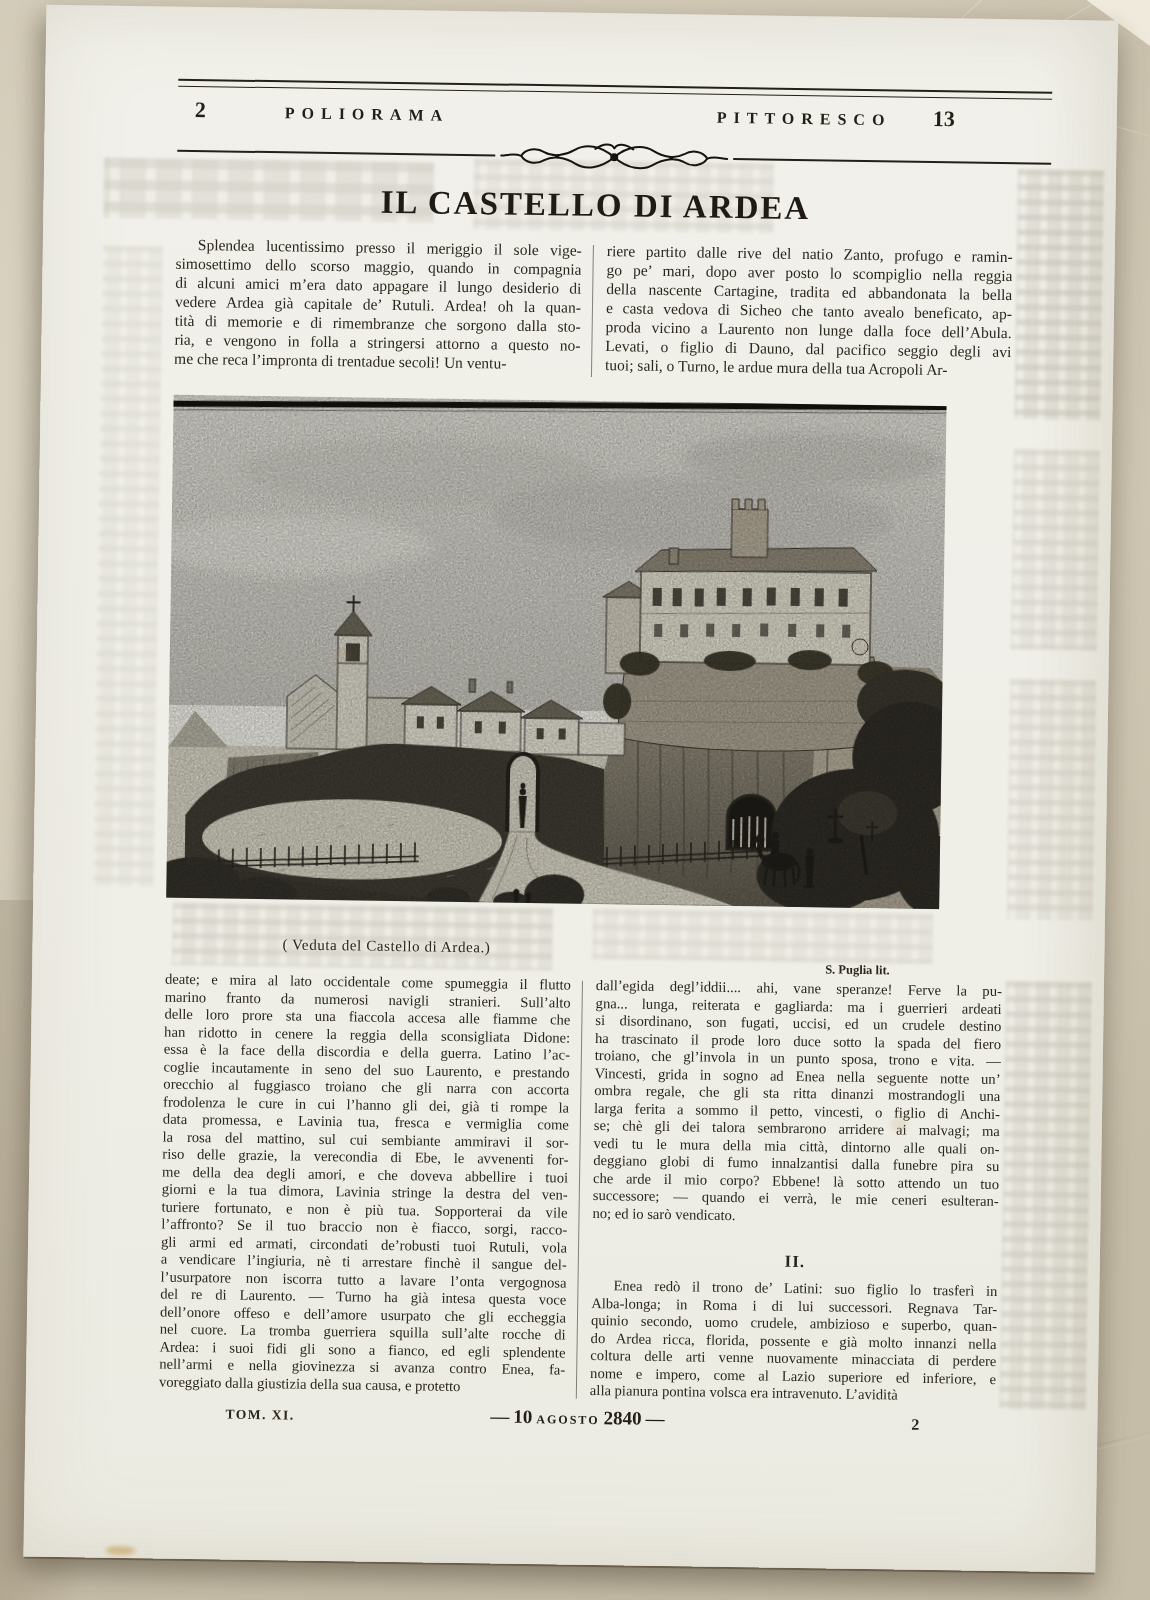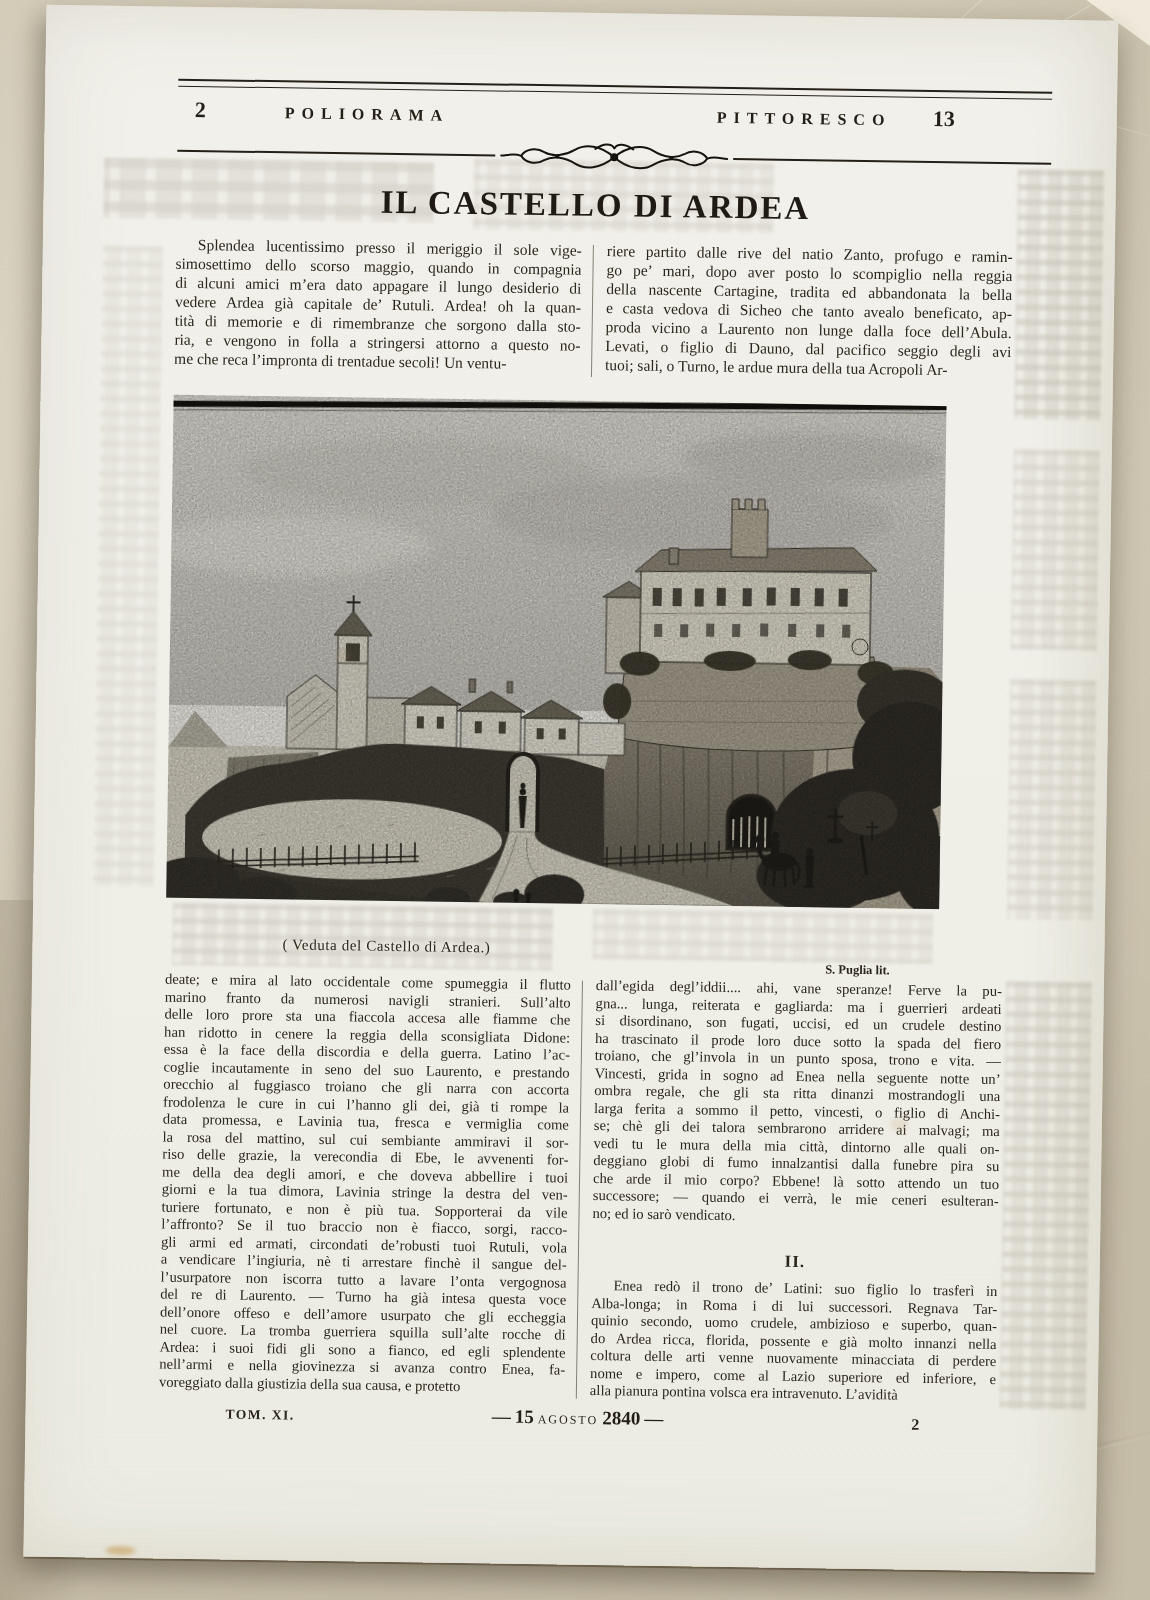--- a/index.html
+++ b/index.html
@@ -61,21 +61,21 @@
   .section-head{position:absolute;left:564px;width:406px;text-align:center;
     font-size:17px;font-weight:bold;color:#2b261c;letter-spacing:1px;}
   
   .engraving{position:absolute;left:133px;top:388px;width:773px;height:503px;}
   .caption{position:absolute;left:250px;top:928px;font-size:15px;color:#2b261c;letter-spacing:.6px;}
   .credit{position:absolute;left:793px;top:910px;font-size:12.5px;font-weight:bold;color:#2b261c;margin-top:36px;}
   
   .footer-tome{position:absolute;left:200px;top:1399px;font-size:13.5px;font-weight:bold;letter-spacing:1.5px;color:#2b261c;}
   .footer-date{position:absolute;left:133px;top:1394px;width:838px;text-align:center;color:#221d15;}
   .footer-date .big{font-size:19px;font-weight:bold;}
-  .footer-date .small{font-size:12px;font-weight:normal;letter-spacing:2px;text-align:center;}
+  .footer-date .small{font-size:12px;font-weight:bold;letter-spacing:2px;text-align:center;}
   .footer-page{position:absolute;left:886px;top:1398px;font-size:16px;font-weight:bold;color:#2b261c;}
 </style>
 </head>
 <body>
 
 <div class="crease light" style="left:940px;top:34px;width:200px;transform:rotate(-30deg);"></div>
 <div class="crease light" style="left:1020px;top:120px;width:150px;transform:rotate(16deg);"></div>
 <div class="crease light" style="left:900px;top:10px;width:140px;transform:rotate(-42deg);opacity:.6;"></div>
 <div class="corner-paper"></div>
 <div class="crease dark" style="left:608px;top:1492px;width:580px;transform:rotate(-13.5deg);"></div>
@@ -407,21 +407,21 @@
         <div class="line">coltura delle arti venne nuovamente minacciata di perdere</div>
         <div class="line">nome e impero, come al Lazio superiore ed inferiore, e</div>
         <div class="line last">alla pianura pontina volsca era intravenuto. L’avidità</div>
       </div>
     <div class="vsep" style="left:550px;top:968px;height:418px;"></div>
   </div>
 
   <div class="footer-tome">TOM. XI.</div>
   <div class="footer-date">
     <span class="big">—</span>
-    <span class="big">15</span>
+    <span class="big">10</span>
     <span class="small">AGOSTO</span>
     <span class="big">2840</span>
     <span class="big">—</span>
   </div>
   <div class="footer-page">2</div>
 
   <div class="stain" style="left:82px;top:1540px;width:30px;height:9px;background:#c89c4e;opacity:.55;"></div>
   <div class="stain" style="left:860px;top:1100px;width:18px;height:14px;background:#b89b6b;opacity:.18;"></div>
   <div class="stain" style="left:300px;top:640px;width:14px;height:12px;background:#a08960;opacity:.15;"></div>
 </div>

